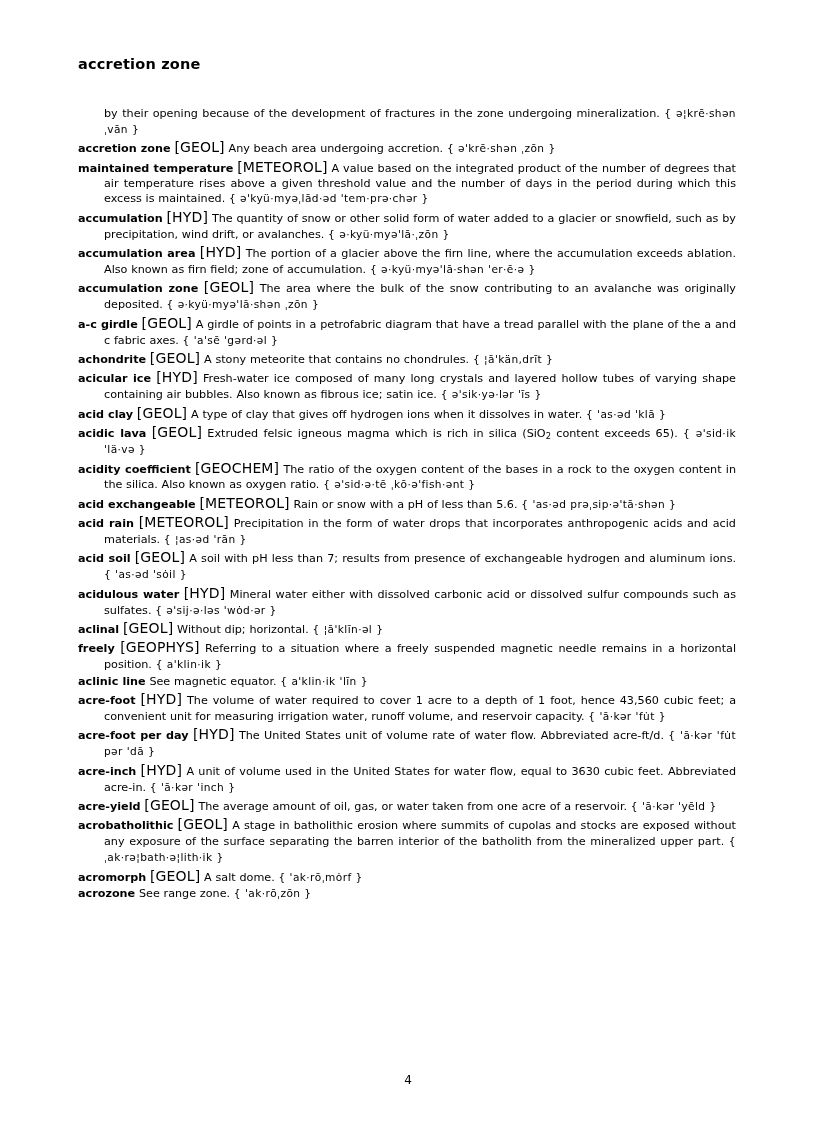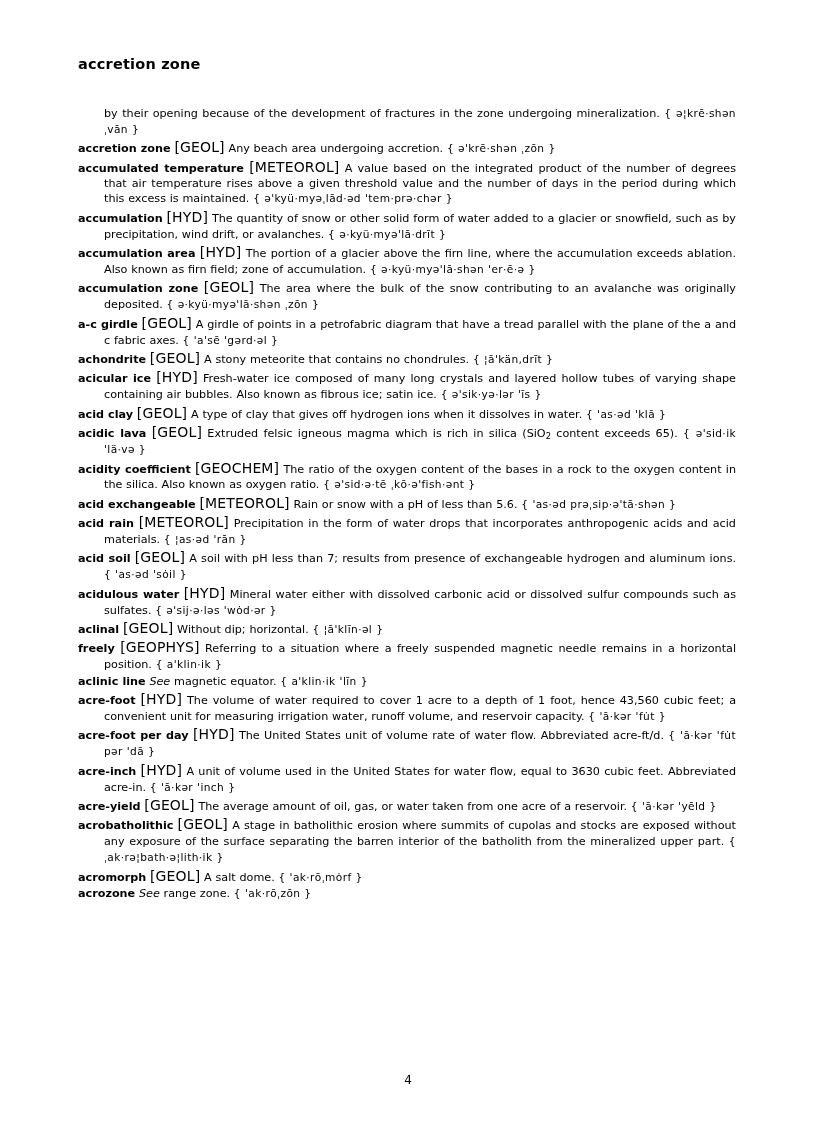--- a/index.html
+++ b/index.html
@@ -52,21 +52,20 @@
   .field {
     font-variant: small-caps;
     font-size: 14px;
     letter-spacing: 0.15px;
   }
   .brk {
     font-family: "DejaVu Sans", sans-serif;
     font-size: 10.6px;
   }
   .ital {
-    font-style: italic;
   }
   .sub {
     font-size: 8.3px;
     vertical-align: -0.25em;
   }
   .sp { letter-spacing: 0.4px; }
   .folio {
     position: absolute;
     bottom: 36px;
     left: 0;
@@ -90,31 +89,31 @@
     </p>
 
     <p class="entry">
       <span class="hw">accretion zone</span>
       <span class="field">[GEOL]</span>
       <span>Any beach area undergoing accretion.</span>
       <span class="brk sp">{ ə'krē·shən ˌzōn }</span>
     </p>
 
     <p class="entry">
-      <span class="hw">accumulated temperature</span>
+      <span class="hw">maintained temperature</span>
       <span class="field">[METEOROL]</span>
       <span>A value based on the integrated product of the number of degrees that air temperature rises above a given threshold value and the number of days in the period during which this excess is maintained.</span>
       <span class="brk sp">{ ə'kyü·myəˌlād·əd 'tem·prə·chər }</span>
     </p>
 
     <p class="entry">
       <span class="hw">accumulation</span>
       <span class="field">[HYD]</span>
       <span>The quantity of snow or other solid form of water added to a glacier or snowfield, such as by precipitation, wind drift, or avalanches.</span>
-      <span class="brk sp">{ ə·kyü·myə'lā·drīt }</span>
+      <span class="brk sp">{ ə·kyü·myə'lā·ˌzōn }</span>
     </p>
 
     <p class="entry">
       <span class="hw">accumulation area</span>
       <span class="field">[HYD]</span>
       <span>The portion of a glacier above the firn line, where the accumulation exceeds ablation.   Also known as firn field; zone of accumulation.</span>
       <span class="brk sp">{ ə·kyü·myə'lā·shən 'er·ē·ə }</span>
     </p>
 
     <p class="entry">

